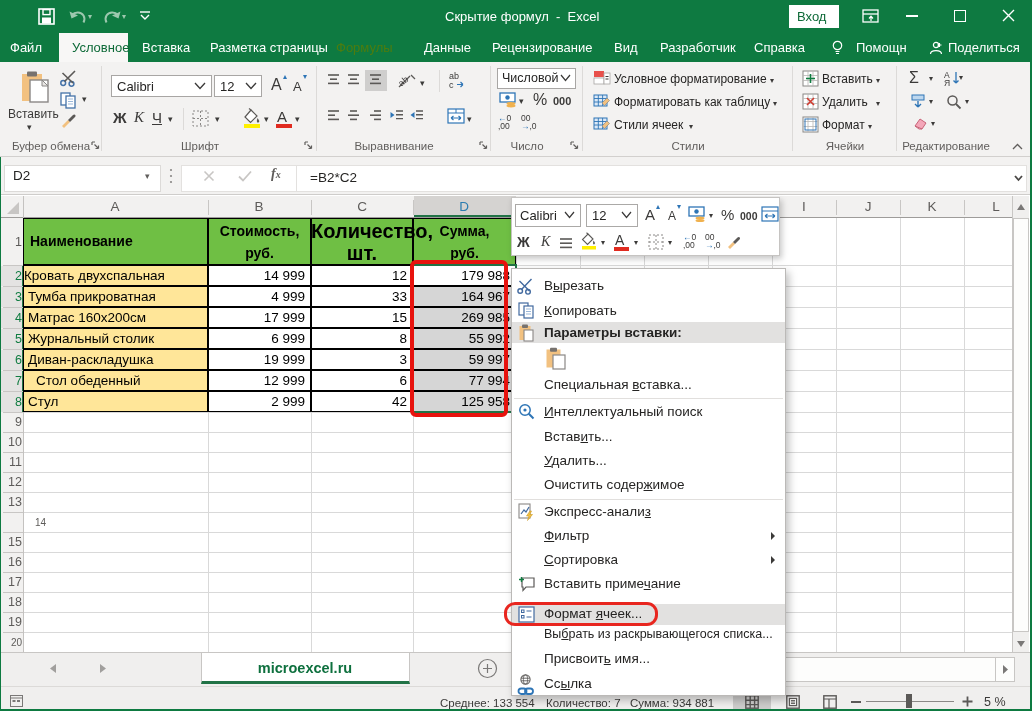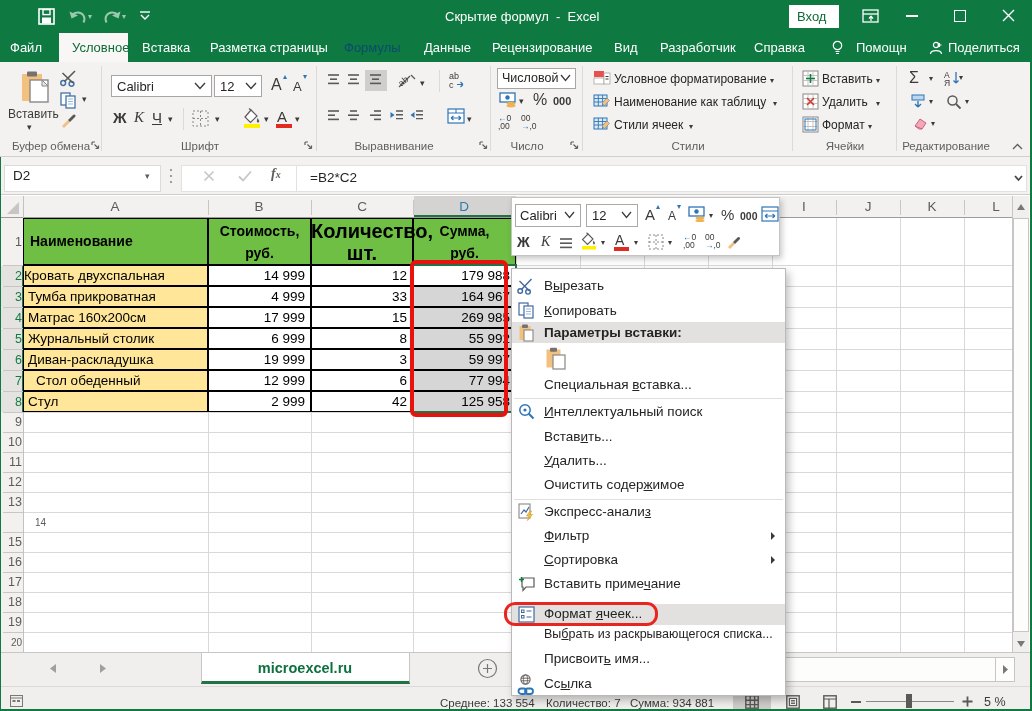--- a/index.html
+++ b/index.html
@@ -40,21 +40,21 @@
 <div class="ab" style="left:954px;top:10px;width:10px;height:10px;border:1.4px solid #fff;"></div>
 <svg style="left:1002px;top:9px" width="13" height="13" viewBox="0 0 13 13">
 <path d="M1 1 L12 12 M12 1 L1 12" stroke="#fff" stroke-width="1.4"></path>
   </svg>
 <div class="ab" style="left:0;top:33px;width:1032px;height:29px;background:#0E7A41;"></div>
 <div class="ab" style="left:59px;top:33px;width:69px;height:29px;background:#F8F7F6;"></div>
 <div class="tx" style="left:10px;top:40px;color:#fff;font-size:13px;">Файл</div>
 <div class="tx" style="left:72px;top:40px;color:#0E6A38;font-size:13px;">Условное</div>
 <div class="tx" style="left:142px;top:40px;color:#fff;font-size:13px;">Вставка</div>
 <div class="tx" style="left:210px;top:40px;color:#fff;font-size:13px;">Разметка страницы</div>
-<div class="tx" style="left:344px;top:40px;color:#0c4a6e;font-size:13px;">Формулы</div>
+<div class="tx" style="left:336px;top:40px;color:#4d7c0f;font-size:13px;">Формулы</div>
 <div class="tx" style="left:424px;top:40px;color:#fff;font-size:13px;">Данные</div>
 <div class="tx" style="left:492px;top:40px;color:#fff;font-size:13px;">Рецензирование</div>
 <div class="tx" style="left:614px;top:40px;color:#fff;font-size:13px;">Вид</div>
 <div class="tx" style="left:660px;top:40px;color:#fff;font-size:13px;">Разработчик</div>
 <div class="tx" style="left:754px;top:40px;color:#fff;font-size:13px;">Справка</div>
 <div class="tx" style="left:856px;top:40px;color:#fff;font-size:13px;">Помощн</div>
 <div class="tx" style="left:948px;top:40px;color:#fff;font-size:13px;">Поделиться</div>
 <svg style="left:831px;top:40px" width="13" height="15" viewBox="0 0 13 15">
 <circle cx="6.5" cy="5.5" r="4.2" fill="none" stroke="#fff" stroke-width="1.2"></circle>
 <path d="M4.5 11.5 H8.5 M5 13.5 H8" stroke="#fff" stroke-width="1.2"></path>
@@ -239,21 +239,21 @@
 <path d="M1 5.5 H14 M1 9 H14 M5.3 2 V13 M9.6 2 V13" stroke="#2E75B6" stroke-width="0.9"></path>
 <path d="M9 10 L14 5 L16.5 7.5 L11.5 12.5 Z" fill="#F2C180" stroke="#8A8886" stroke-width="0.7"></path>
   </svg>
 <svg style="left:593px;top:116px" width="17" height="17" viewBox="0 0 17 17">
 <rect x="1" y="2" width="13" height="11" fill="#DCE9F7" stroke="#2E75B6" stroke-width="1"></rect>
 <path d="M1 5.5 H14 M1 9 H14 M5.3 2 V13 M9.6 2 V13" stroke="#2E75B6" stroke-width="0.9"></path>
 <path d="M9 10 L14 5 L16.5 7.5 L11.5 12.5 Z" fill="#F2C180" stroke="#8A8886" stroke-width="0.7"></path>
   </svg>
 <div class="tx" style="left:614px;top:72px;color:#252423;font-size:12px;">Условное форматирование</div>
 <div class="tx" style="left:770px;top:76px;color:#3B3A39;font-size:8px;">▾</div>
-<div class="tx" style="left:614px;top:95px;color:#252423;font-size:12px;">Наименование как таблицу</div>
+<div class="tx" style="left:614px;top:95px;color:#252423;font-size:12px;">Форматировать как таблицу</div>
 <div class="tx" style="left:773px;top:99px;color:#3B3A39;font-size:8px;">▾</div>
 <div class="tx" style="left:614px;top:118px;color:#252423;font-size:12px;">Стили ячеек</div>
 <div class="tx" style="left:689px;top:122px;color:#3B3A39;font-size:8px;">▾</div>
 <svg style="left:802px;top:70px" width="17" height="17" viewBox="0 0 17 17">
 <rect x="1" y="1" width="15" height="15" fill="#fff" stroke="#8A8886" stroke-width="1"></rect>
 <path d="M1 5.5 H16 M1 10.5 H16 M6 1 V16 M11 1 V16" stroke="#B8B6B4" stroke-width="0.8"></path>
 <path d="M8.5 4 V13 M4 8.5 H13" stroke="#107C41" stroke-width="1.6"></path>
   </svg>
 <svg style="left:802px;top:93px" width="17" height="17" viewBox="0 0 17 17">
 <rect x="1" y="1" width="15" height="15" fill="#fff" stroke="#8A8886" stroke-width="1"></rect>

